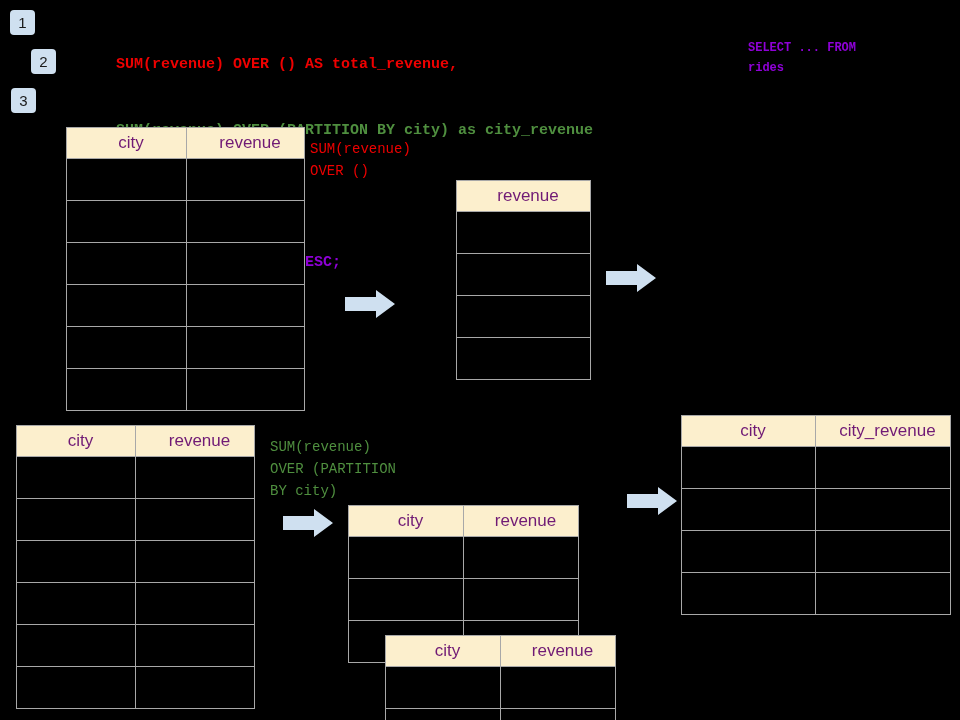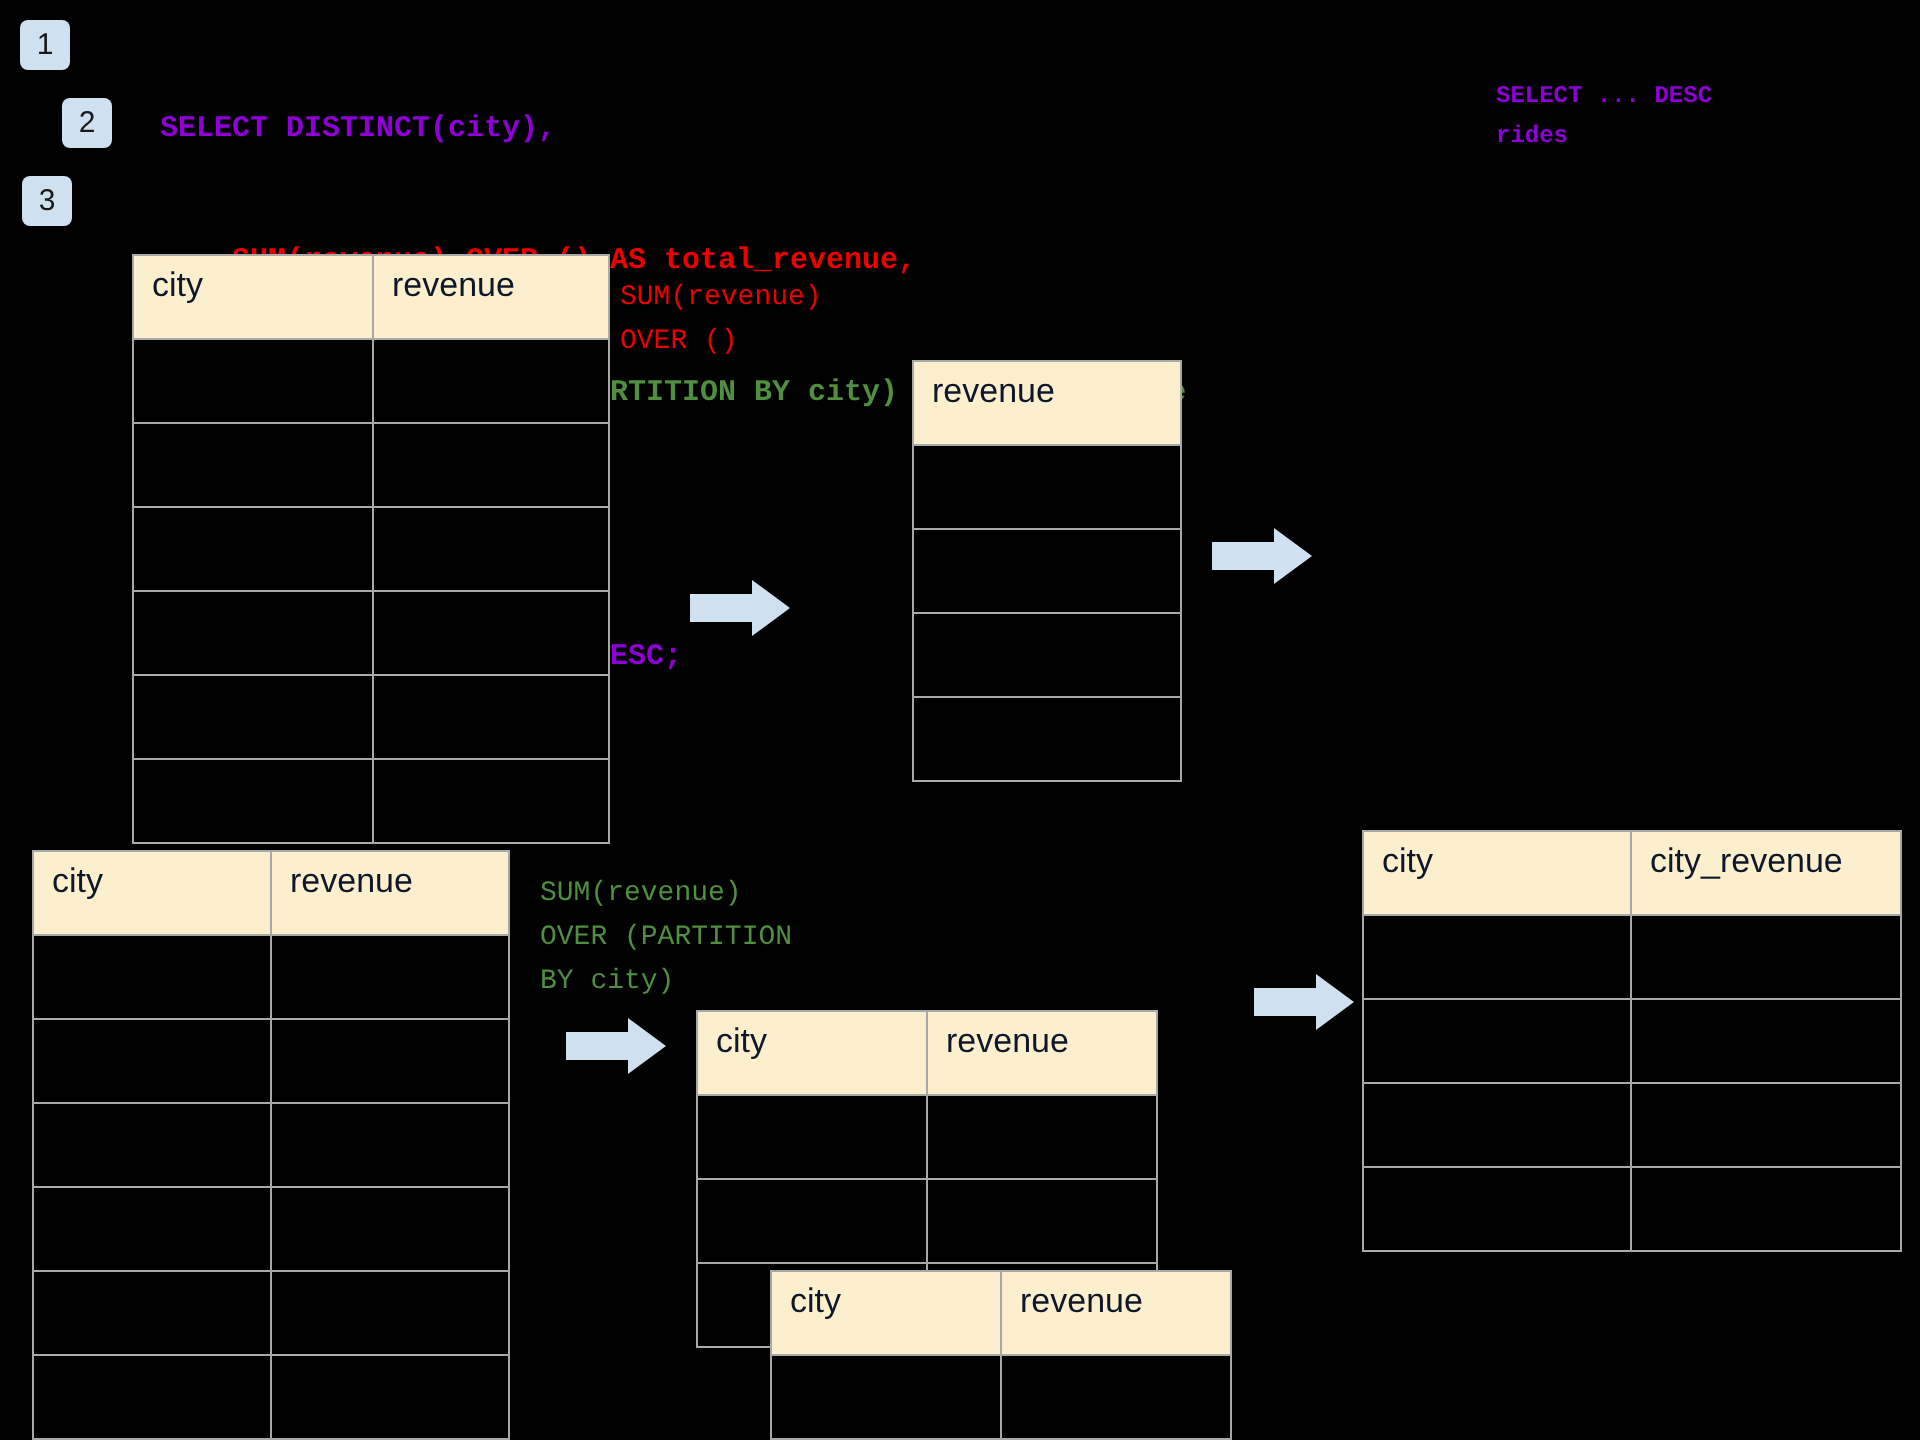--- a/index.html
+++ b/index.html
@@ -76,26 +76,26 @@
     background: #000000;
     table-layout: fixed;
   }
   .tbl th, .tbl td {
     border: 1px solid #a8a8a8;
     padding: 0;
     margin: 0;
   }
   .tbl th {
     background: #fcefcd;
-    color: #0f172a;
+    color: #701a75;
     font-family: "Liberation Sans", sans-serif;
     font-weight: normal;
     font-size: 17px;
-    text-align: left;
-    padding: 5px 0 16px 9px;
+    text-align: center;
+    padding: 5px 0 5px 9px;
     height: 24px;
     box-sizing: border-box;
   }
   .tbl td {
     background: #000000;
     height: 41px;
   }
 
   
   .arrow {
@@ -110,28 +110,27 @@
 </head>
 <body>
 
 <div id="canvas">
 
   <div class="badge" style="left: 10px; top: 10px;">1</div>
   <div class="badge" style="left: 31px; top: 49px;">2</div>
   <div class="badge" style="left: 11px; top: 88px;">3</div>
 
   <div class="code sql-main">
-    <span class="ln c-purple">SELECT DISTINCT(city),</span>
     <span class="ln c-red">    SUM(revenue) OVER () AS total_revenue,</span>
     <span class="ln c-green">    SUM(revenue) OVER (PARTITION BY city) as city_revenue</span>
     <span class="ln c-purple">  FROM rides</span>
     <span class="ln c-purple">  ORDER by city_revenue DESC;</span>
   </div>
 
-  <div class="code sql-side">SELECT ... DESC
+  <div class="code sql-side">SELECT ... FROM
 rides</div>
 
   <div class="anno anno-red">SUM(revenue)
 OVER ()</div>
   <div class="anno anno-green">SUM(revenue)
 OVER (PARTITION
 BY city)</div>
 
   <table class="tbl layer-back" style="left: 66px; top: 127px;">
       <colgroup>

